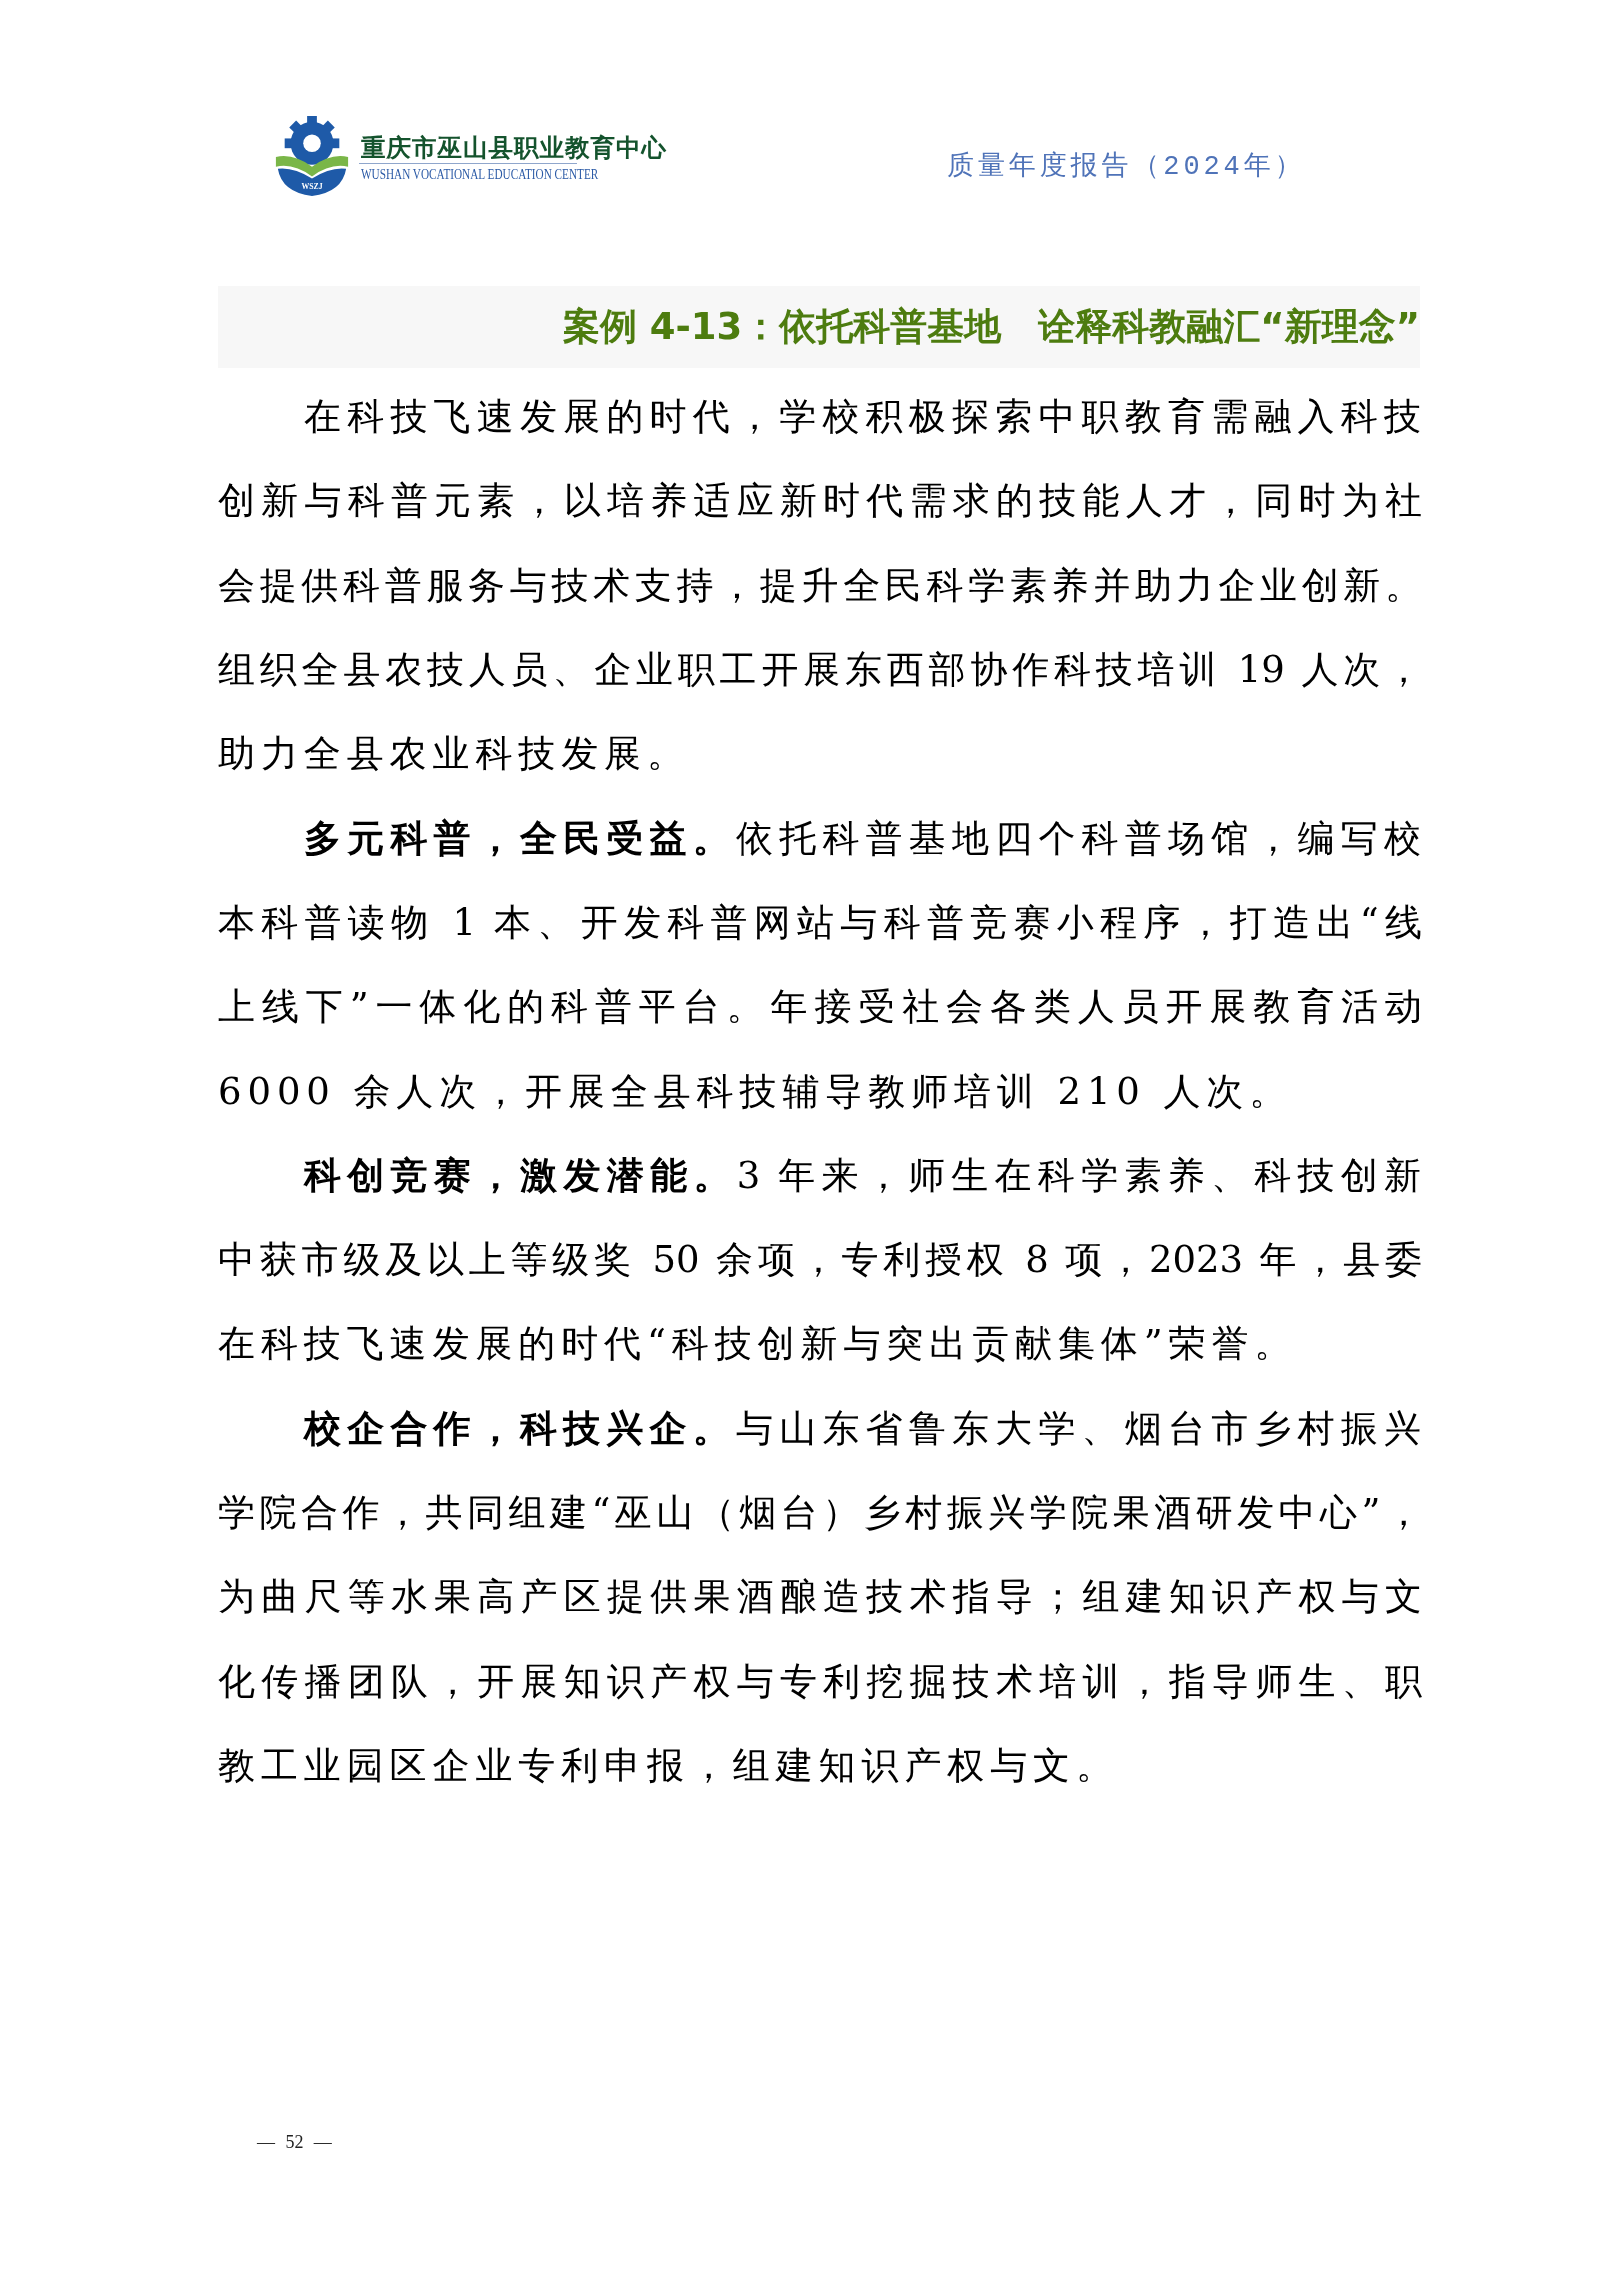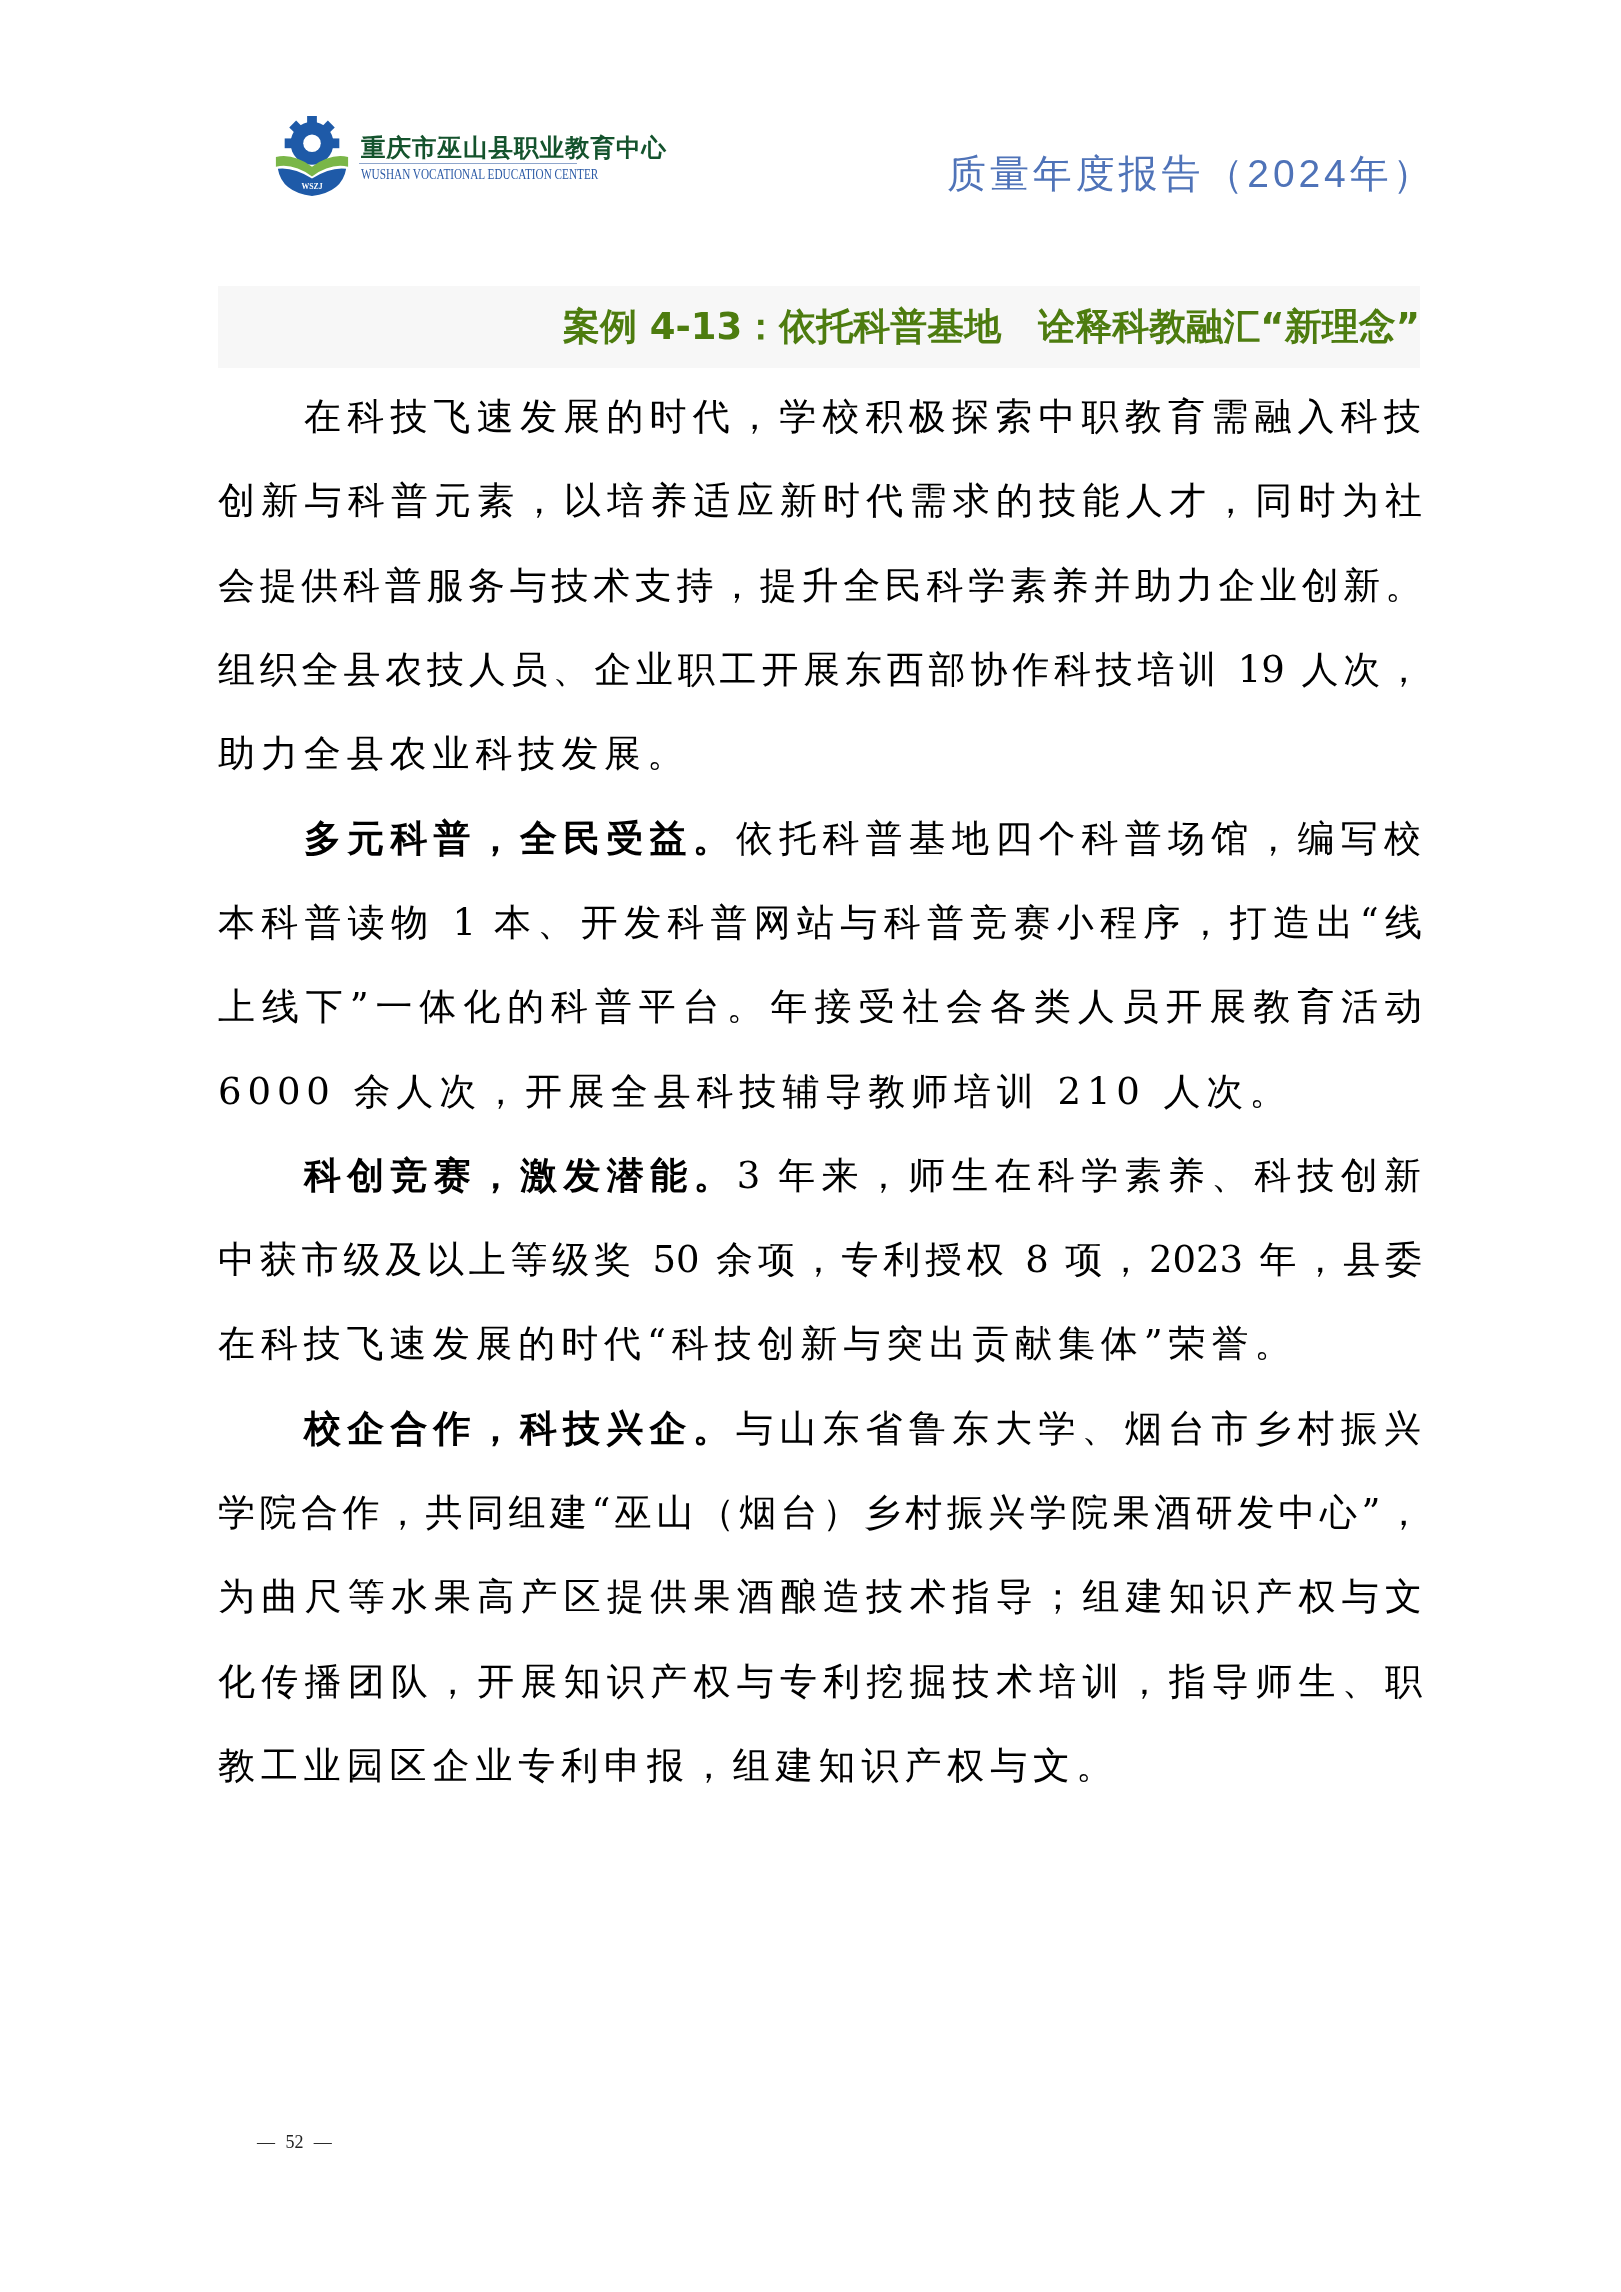--- a/index.html
+++ b/index.html
@@ -4,22 +4,22 @@
 <style>
   html, body { margin:0; padding:0; background:#ffffff; }
   body { width:1621px; height:2293px; position:relative; overflow:hidden;
          font-family:"DejaVu Serif","Liberation Serif",serif; color:#111; }
   .logo { position:absolute; left:272px; top:114px; width:80px; height:84px; }
   .logo-cn { position:absolute; left:361px; top:131px; font-family:"DejaVu Sans",sans-serif;
              font-size:24.5px; font-weight:bold; color:#14532d; letter-spacing:1px; white-space:nowrap; }
   .logo-rule { position:absolute; left:359px; top:163px; width:218px; height:1px; background:#8fa6cc; }
   .logo-en { position:absolute; left:361px; top:167px; font-family:"Liberation Serif",serif;
              font-size:13.7px; color:#2b5aa6; white-space:nowrap; transform:scaleX(0.82); transform-origin:left top; }
-  .report-title { position:absolute; left:947px; top:147px; font-family:Liberation Sans, sans-serif;
-                  font-size:39px; color:#4f73b8; letter-spacing:3.9px; white-space:nowrap; }
+  .report-title { position:absolute; left:947px; top:147px; font-family:Liberation Mono, monospace;
+                  font-size:27px; color:#4f73b8; letter-spacing:3.9px; white-space:nowrap; }
   .case-band { position:absolute; left:218px; top:286px; width:1202px; height:82px; background:#f7f7f7; }
   .case-title { position:absolute; left:218px; top:286px; width:1202px; height:82px; line-height:82px;
                 text-align:right; font-family:"DejaVu Sans",sans-serif; font-weight:bold; font-size:37px;
                 color:#4d7c0f; white-space:nowrap; }
   .line { position:absolute; left:218px; width:1204px; height:59px; line-height:59px; font-size:37px;
           text-align:justify; text-align-last:justify; white-space:nowrap; font-family:"DejaVu Serif",serif; color:#000000; }
   .line.indent { left:304px; width:1117px; }
   .line.last { text-align-last:left; letter-spacing:5.9px; }
   .lead { font-family:"DejaVu Sans",sans-serif; font-weight:bold; }
   .page-num { position:absolute; left:257px; top:2132px; font-family:"Liberation Serif",serif;

